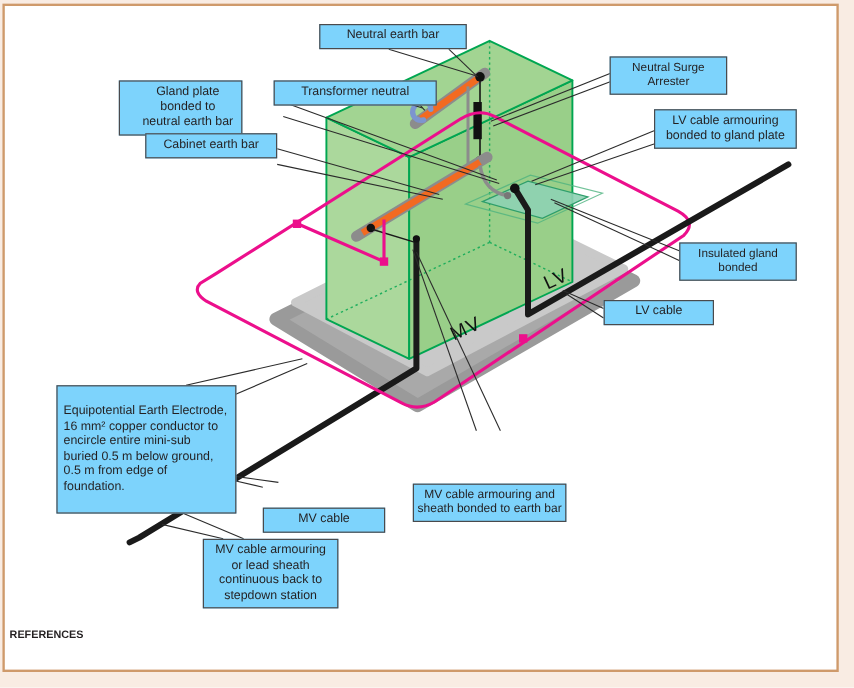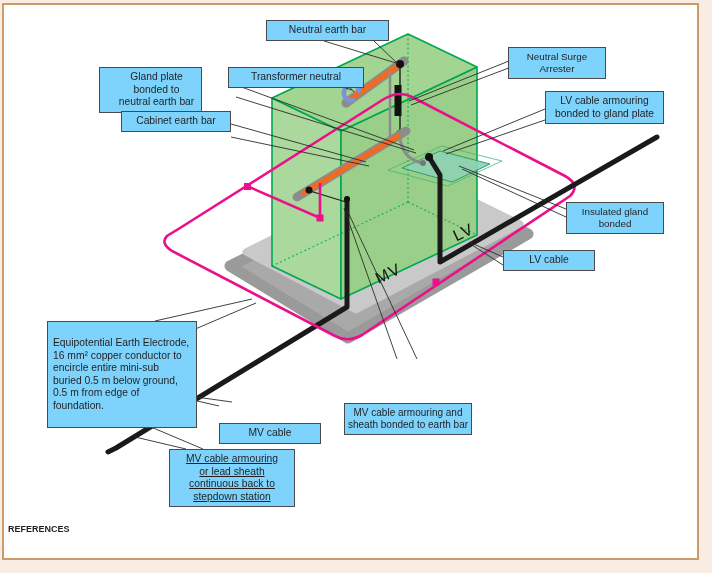--- a/index.html
+++ b/index.html
@@ -179,20 +179,20 @@
 16 mm² copper conductor to
 encircle entire mini-sub
 buried 0.5 m below ground,
 0.5 m from edge of foundation.</div>
 
 <div class="callout" style="left:344px;top:359px;width:128px;font-size:10px;margin-top:44px;">MV cable armouring and
 sheath bonded to earth bar</div>
 
 <div class="callout" style="left:219px;top:402px;width:102px;margin-top:21px;">MV cable</div>
 
-<div class="callout" style="left:169px;top:449px;width:126px;text-decoration:underline;">MV cable armouring
+<div class="callout" style="left:169px;top:449px;width:113px;">MV cable armouring
 or lead sheath
 continuous back to
 stepdown station</div>
 
 <div class="references">
   <div class="ref-heading">REFERENCES</div>
 </div>
 
 </body></html>

